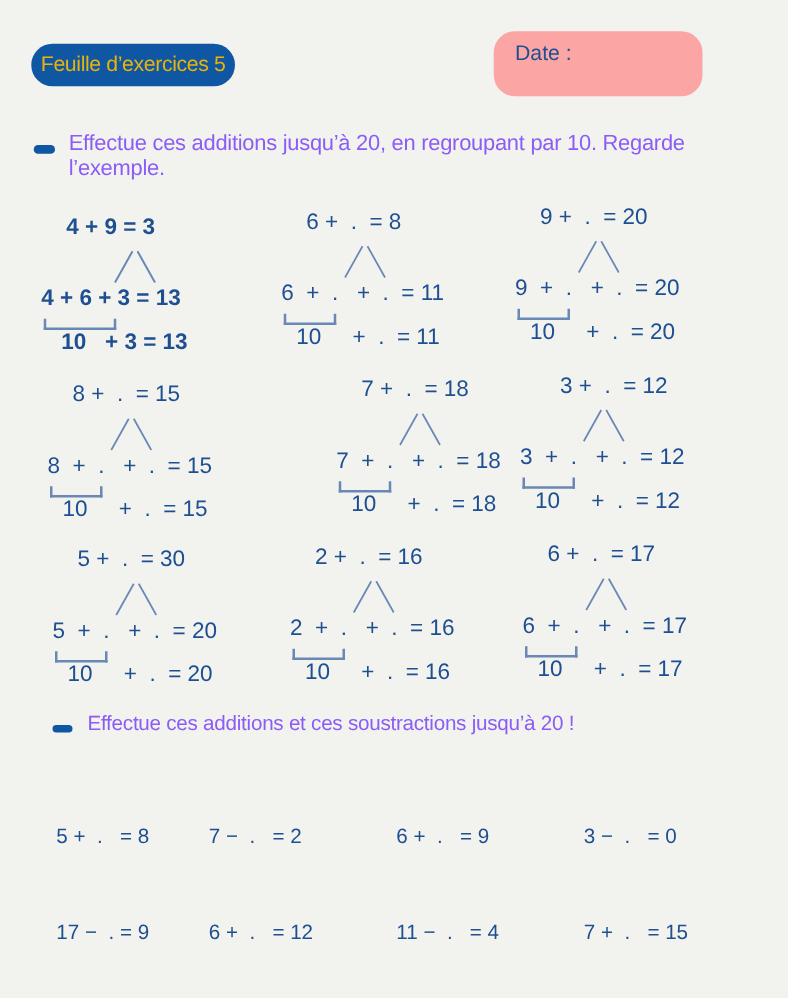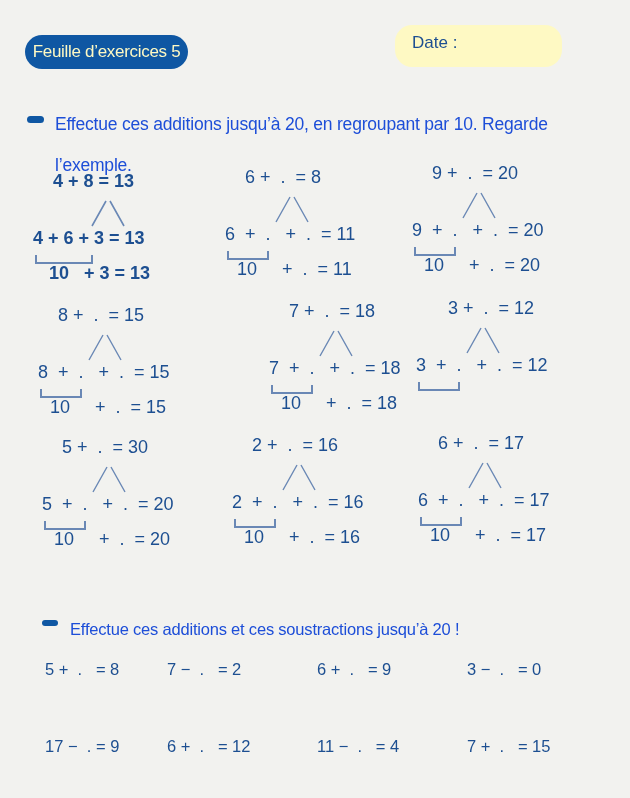--- a/index.html
+++ b/index.html
@@ -7,36 +7,36 @@
       width: 630px; height: 798px; overflow: hidden;
       background: #f2f2ef;
       font-family: "Liberation Sans", sans-serif;
       color: #1d4f91;
       position: relative;
     }
     .page { position: absolute; left: 0; top: 0; width: 630px; height: 798px; }
     .title-pill {
       position: absolute; left: 25px; top: 35px; width: 163px; height: 34px;
       background: #0f57a3; border-radius: 17px;
-      color: #fef9c3; font-size: 17px; line-height: 34px; text-align: center;
+      color: #eab308; font-size: 17px; line-height: 34px; text-align: center;
       letter-spacing: -0.3px;
     }
     .date-pill {
-      position: absolute; left: 395px; top: 25px; width: 167px; height: 42px;
-      background: #fef9c3; border-radius: 17px;
+      position: absolute; left: 395px; top: 25px; width: 167px; height: 52px;
+      background: #fca5a5; border-radius: 17px;
       color: #1d4f91; font-size: 17px; line-height: 35px;
     }
     .date-pill span { position: absolute; left: 17px; top: 0; }
-    .instruction { position: absolute; font-size: 17.5px; line-height: 41px; color: #1d4ed8; }
+    .instruction { position: absolute; font-size: 17.5px; line-height: 20px; color: #8b5cf6; }
     .instruction .dash {
       position: absolute; left: -28px; top: 12px; width: 17px; height: 7px;
       background: #0f57a3; border-radius: 4px;
     }
     .instr1 { left: 55px; top: 104px; width: 530px; letter-spacing: -0.2px; }
-    .instr2 { left: 70px; top: 569px; width: 520px; font-size: 16.5px; letter-spacing: -0.2px; margin-top: 40px; }
+    .instr2 { left: 70px; top: 569px; width: 520px; font-size: 16.5px; letter-spacing: -0.2px; }
     .instr2 .dash { left: -28px; top: 11px; width: 16px; height: 6px; }
 
     .problem { position: absolute; width: 190px; height: 130px; font-size: 18px; color: #1d4f91; }
     .problem .top { position: absolute; top: 0; left: 0; width: 190px; text-align: left; white-space: pre; }
     .problem .split { position: absolute; width: 40px; height: 28px; }
     .problem .mid { position: absolute; top: 57px; left: 0; white-space: pre; }
     .problem .bot { position: absolute; top: 92px; left: 0; white-space: pre; }
     .problem .bracket {
       position: absolute; top: 84px; height: 7px;
       border-left: 2px solid #6a88b5; border-right: 2px solid #6a88b5; border-bottom: 2px solid #6a88b5;
@@ -55,21 +55,21 @@
   <div class="date-pill">
     <span>Date :</span>
   </div>
 
   <div class="instruction instr1">
     <span class="dash"></span>
     <span>Effectue ces additions jusqu’à 20, en regroupant par 10. Regarde l’exemple.</span>
   </div>
 
   <div class="problem example" style="left:33px; top:171px;">
-    <div class="top" style="left:20px;">4 + 8 = 13</div>
+    <div class="top" style="left:20px;">4 + 9 = 3</div>
     <svg class="split" style="left:55px; top:28px;" viewBox="0 0 40 28">
         <path d="M18 2 L4 27 M22 2 L36 27" stroke="#6a88b5" stroke-width="1.6" fill="none"></path>
       </svg>
     <div class="mid">4 + 6 + 3 = 13</div>
     <div class="bracket" style="left:2px; width:54px;"></div>
     <div class="bot" style="left:16px;">10   + 3 = 13</div>
   </div>
 
   <div class="problem" style="left:225px; top:167px;">
     <div class="top" style="left:20px;">6 +  .  = 8</div>
@@ -111,20 +111,21 @@
     <div class="bot" style="left:12px;">10     +  .  = 18</div>
   </div>
 
   <div class="problem" style="left:416px; top:298px;">
     <div class="top" style="left:32px;">3 +  .  = 12</div>
     <svg class="split" style="left:47px; top:28px;" viewBox="0 0 40 28">
         <path d="M18 2 L4 27 M22 2 L36 27" stroke="#6a88b5" stroke-width="1.4" fill="none"></path>
       </svg>
     <div class="mid">3  +  .   +  .  = 12</div>
     <div class="bracket" style="left:2px; width:38px;"></div>
+    <div class="bot" style="left:12px;">10     +  .  = 12</div>
   </div>
 
   <div class="problem" style="left:42px; top:437px;">
     <div class="top" style="left:20px;">5 +  .  = 30</div>
     <svg class="split" style="left:47px; top:28px;" viewBox="0 0 40 28">
         <path d="M18 2 L4 27 M22 2 L36 27" stroke="#6a88b5" stroke-width="1.4" fill="none"></path>
       </svg>
     <div class="mid">5  +  .   +  .  = 20</div>
     <div class="bracket" style="left:2px; width:38px;"></div>
     <div class="bot" style="left:12px;">10     +  .  = 20</div>

